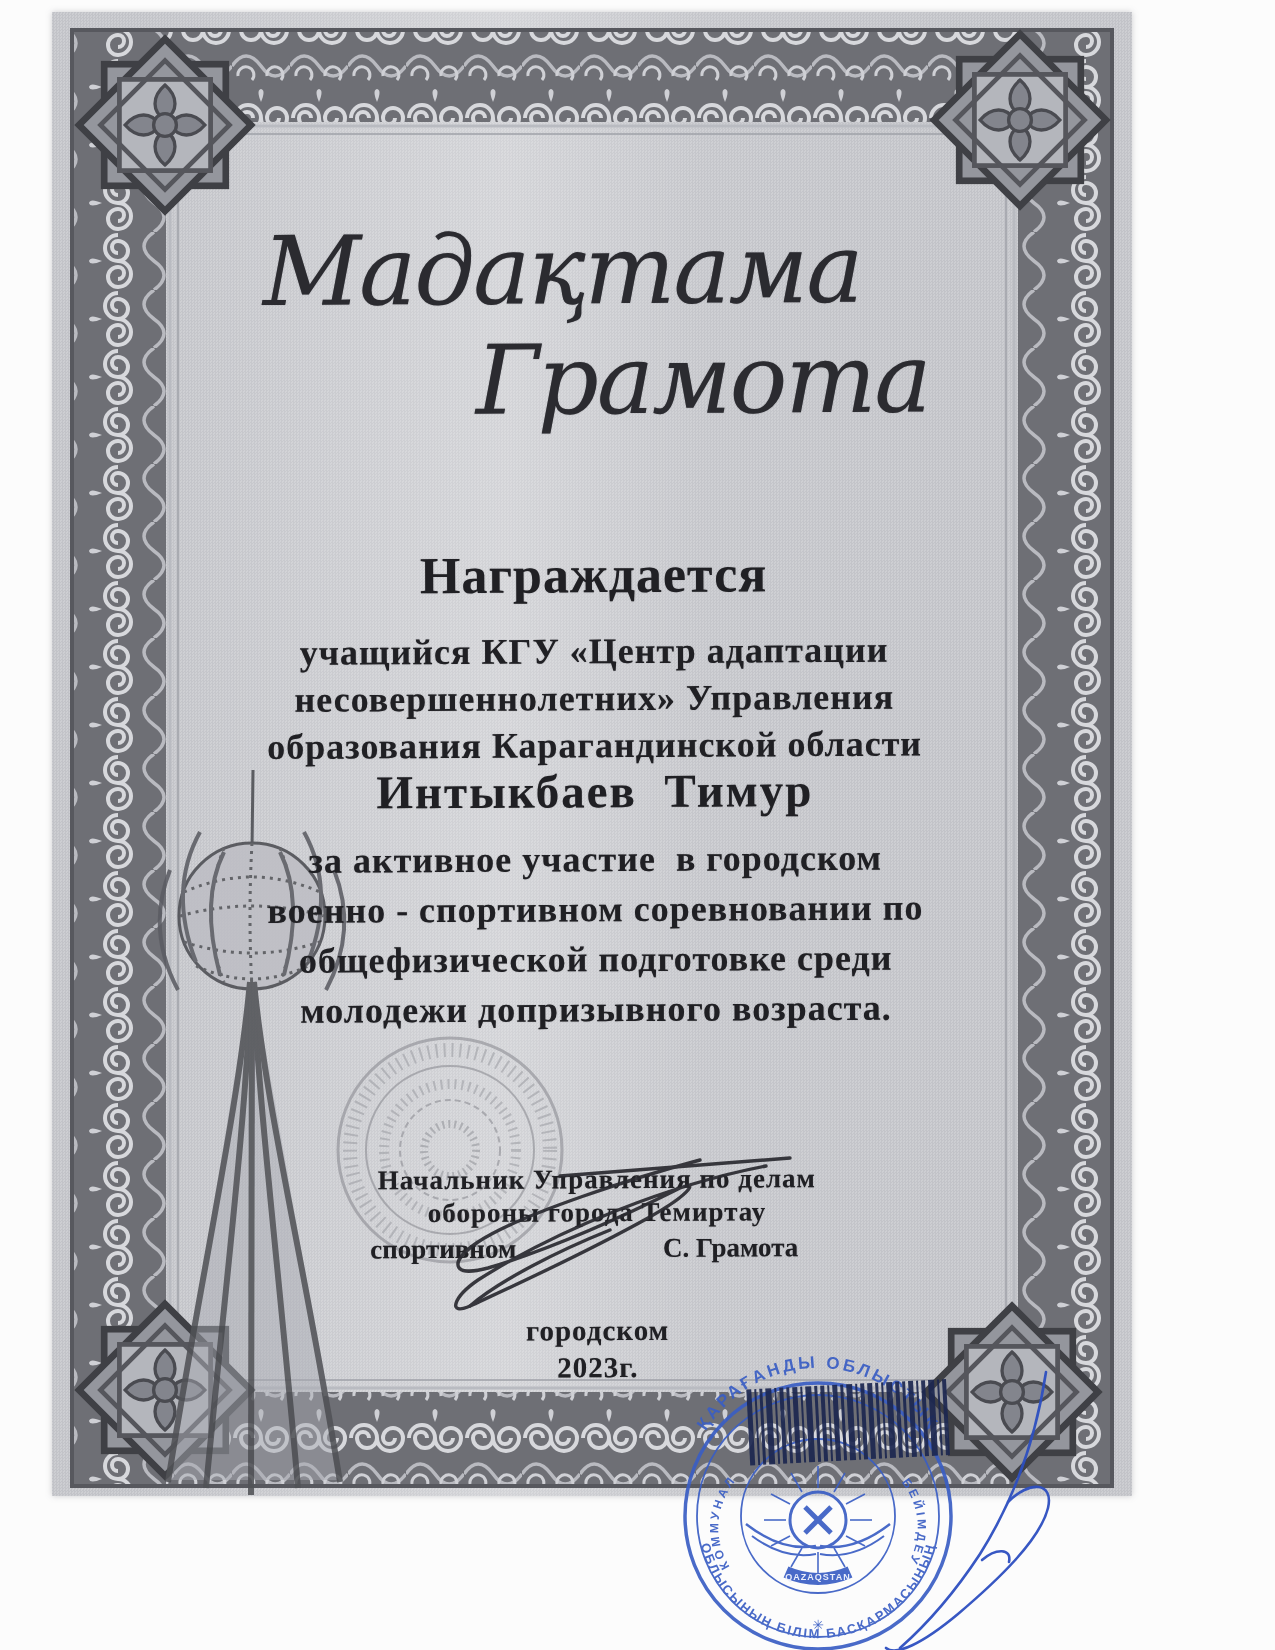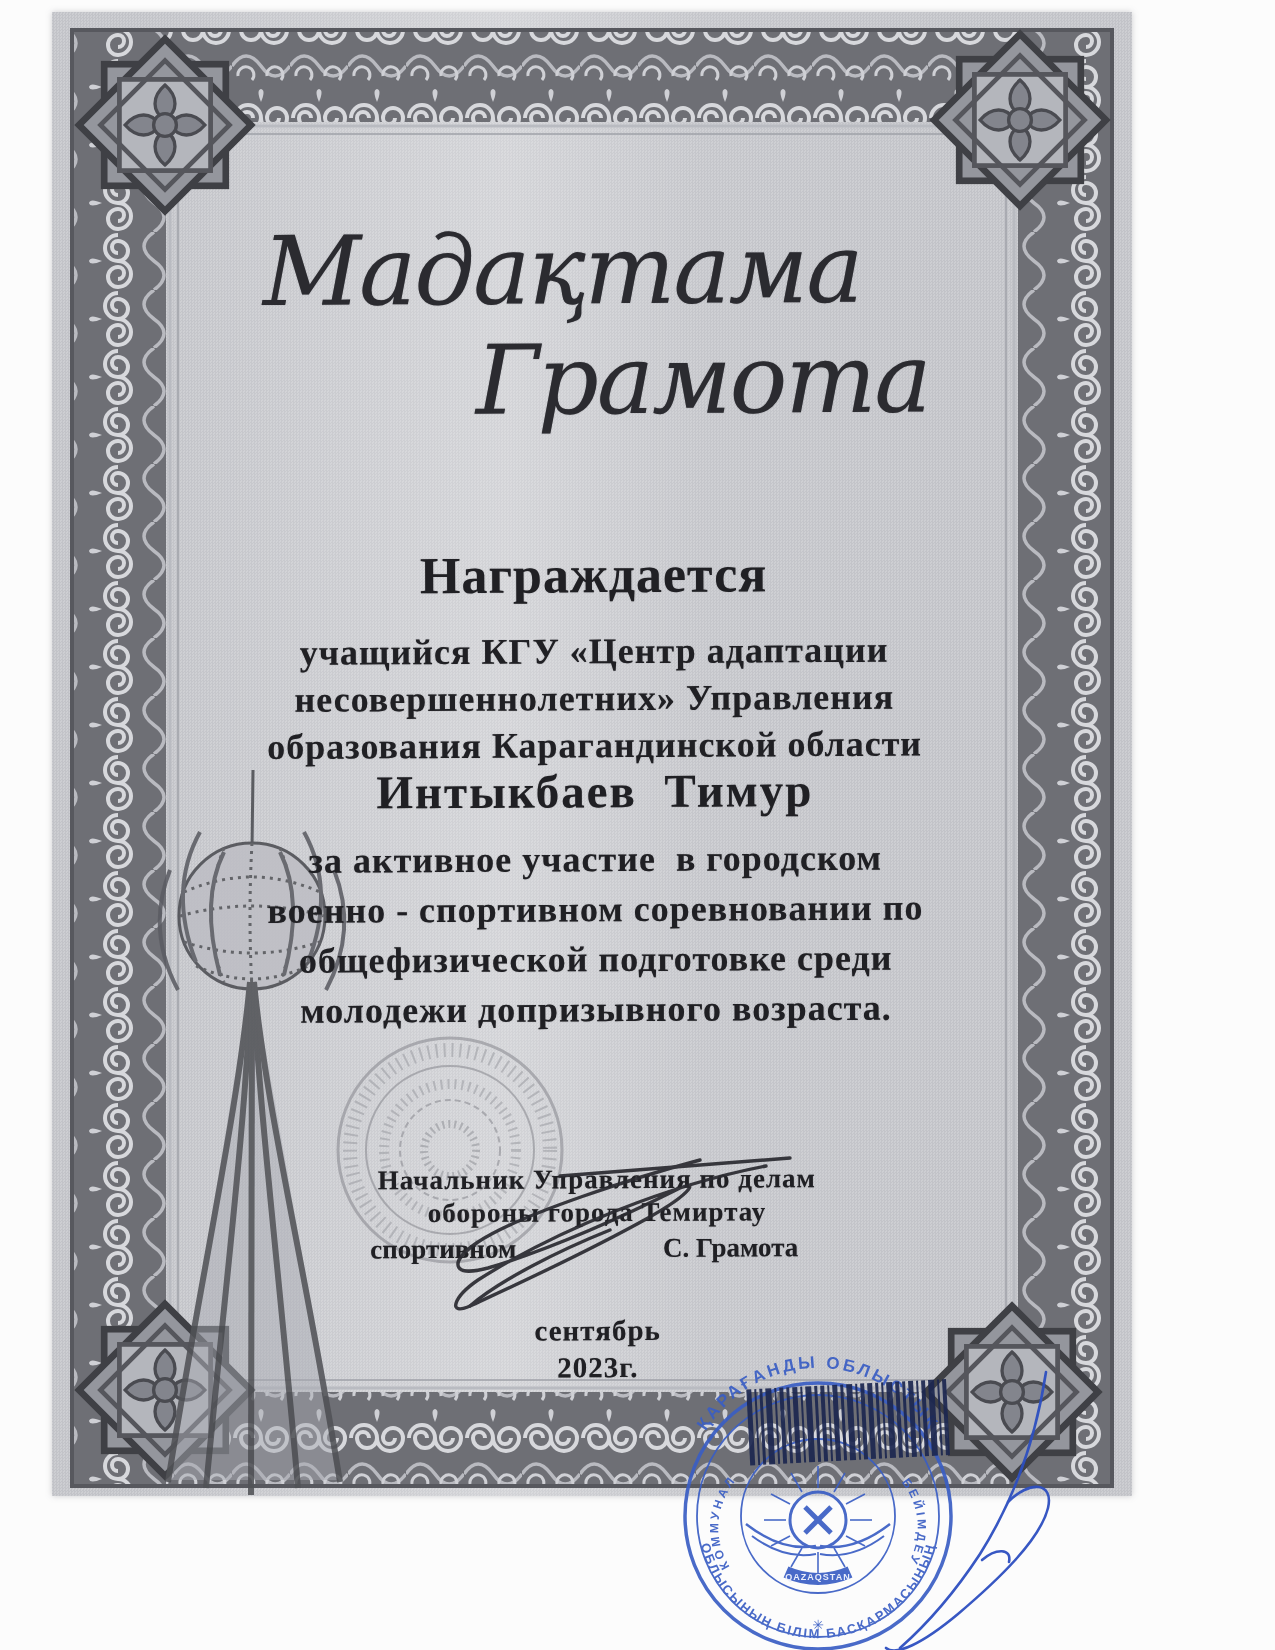--- a/index.html
+++ b/index.html
@@ -232,21 +232,21 @@
     <div class="tl t-reason"><span>за активное участие  в городском</span><br><span>военно - спортивном соревновании по</span><br><span>общефизической подготовке среди</span><br><span>молодежи допризывного возраста.</span></div>
 
     <div class="tl t-sig1">Начальник Управления по делам</div>
     <div class="tl t-sig2">обороны города Темиртау</div>
 
     <div class="rankrow">
       <span>спортивном</span>
       <span>С. Грамота</span>
     </div>
 
-    <div class="tl t-date"><span>сентябрь</span><br><span>2023г.</span></div>
+    <div class="tl t-date"><span>городском</span><br><span>2023г.</span></div>
   </div>
 
   <svg width="1275" height="1650" viewBox="0 0 1275 1650" style="z-index:3">
     <g fill="none" stroke="#2a2a30" stroke-width="3.4" stroke-linecap="round" opacity="0.92">
       <path d="M700,1160 C640,1176 520,1214 478,1242 C448,1262 452,1278 488,1268 C560,1246 640,1208 676,1190 C700,1178 694,1192 648,1218 C580,1256 500,1292 470,1306 C448,1316 452,1298 478,1280 C560,1228 672,1184 766,1166"></path>
       <path d="M470,1306 C500,1280 560,1250 610,1230"></path>
       <path d="M560,1176 L790,1158"></path>
     </g>
   </svg>
 

